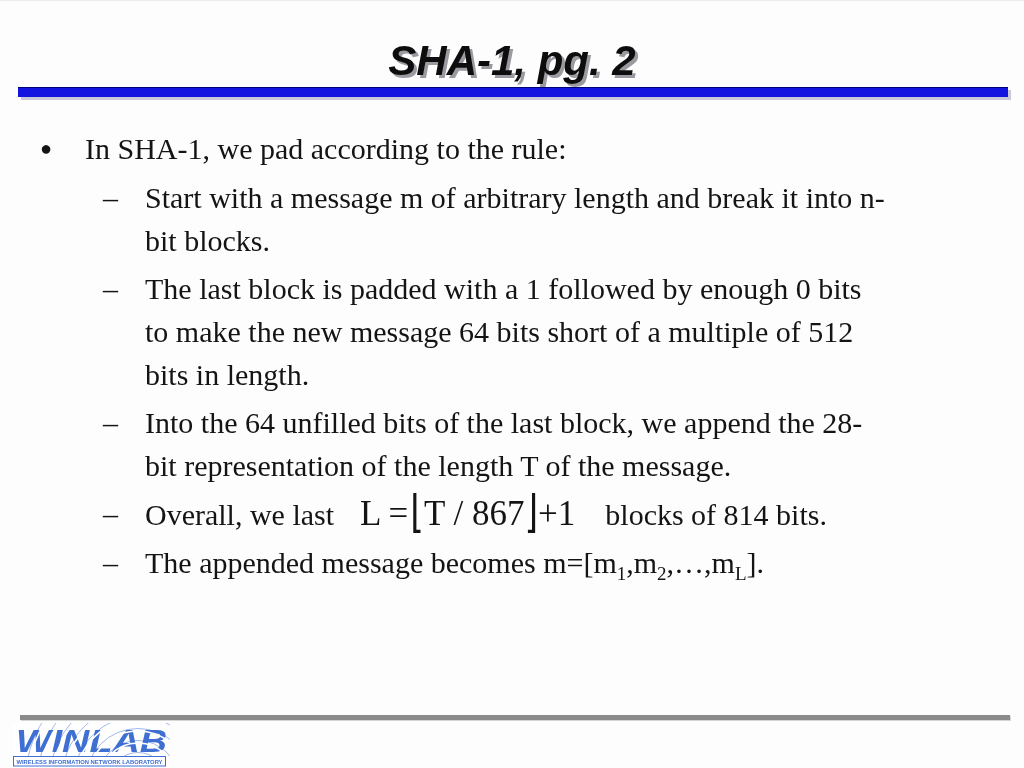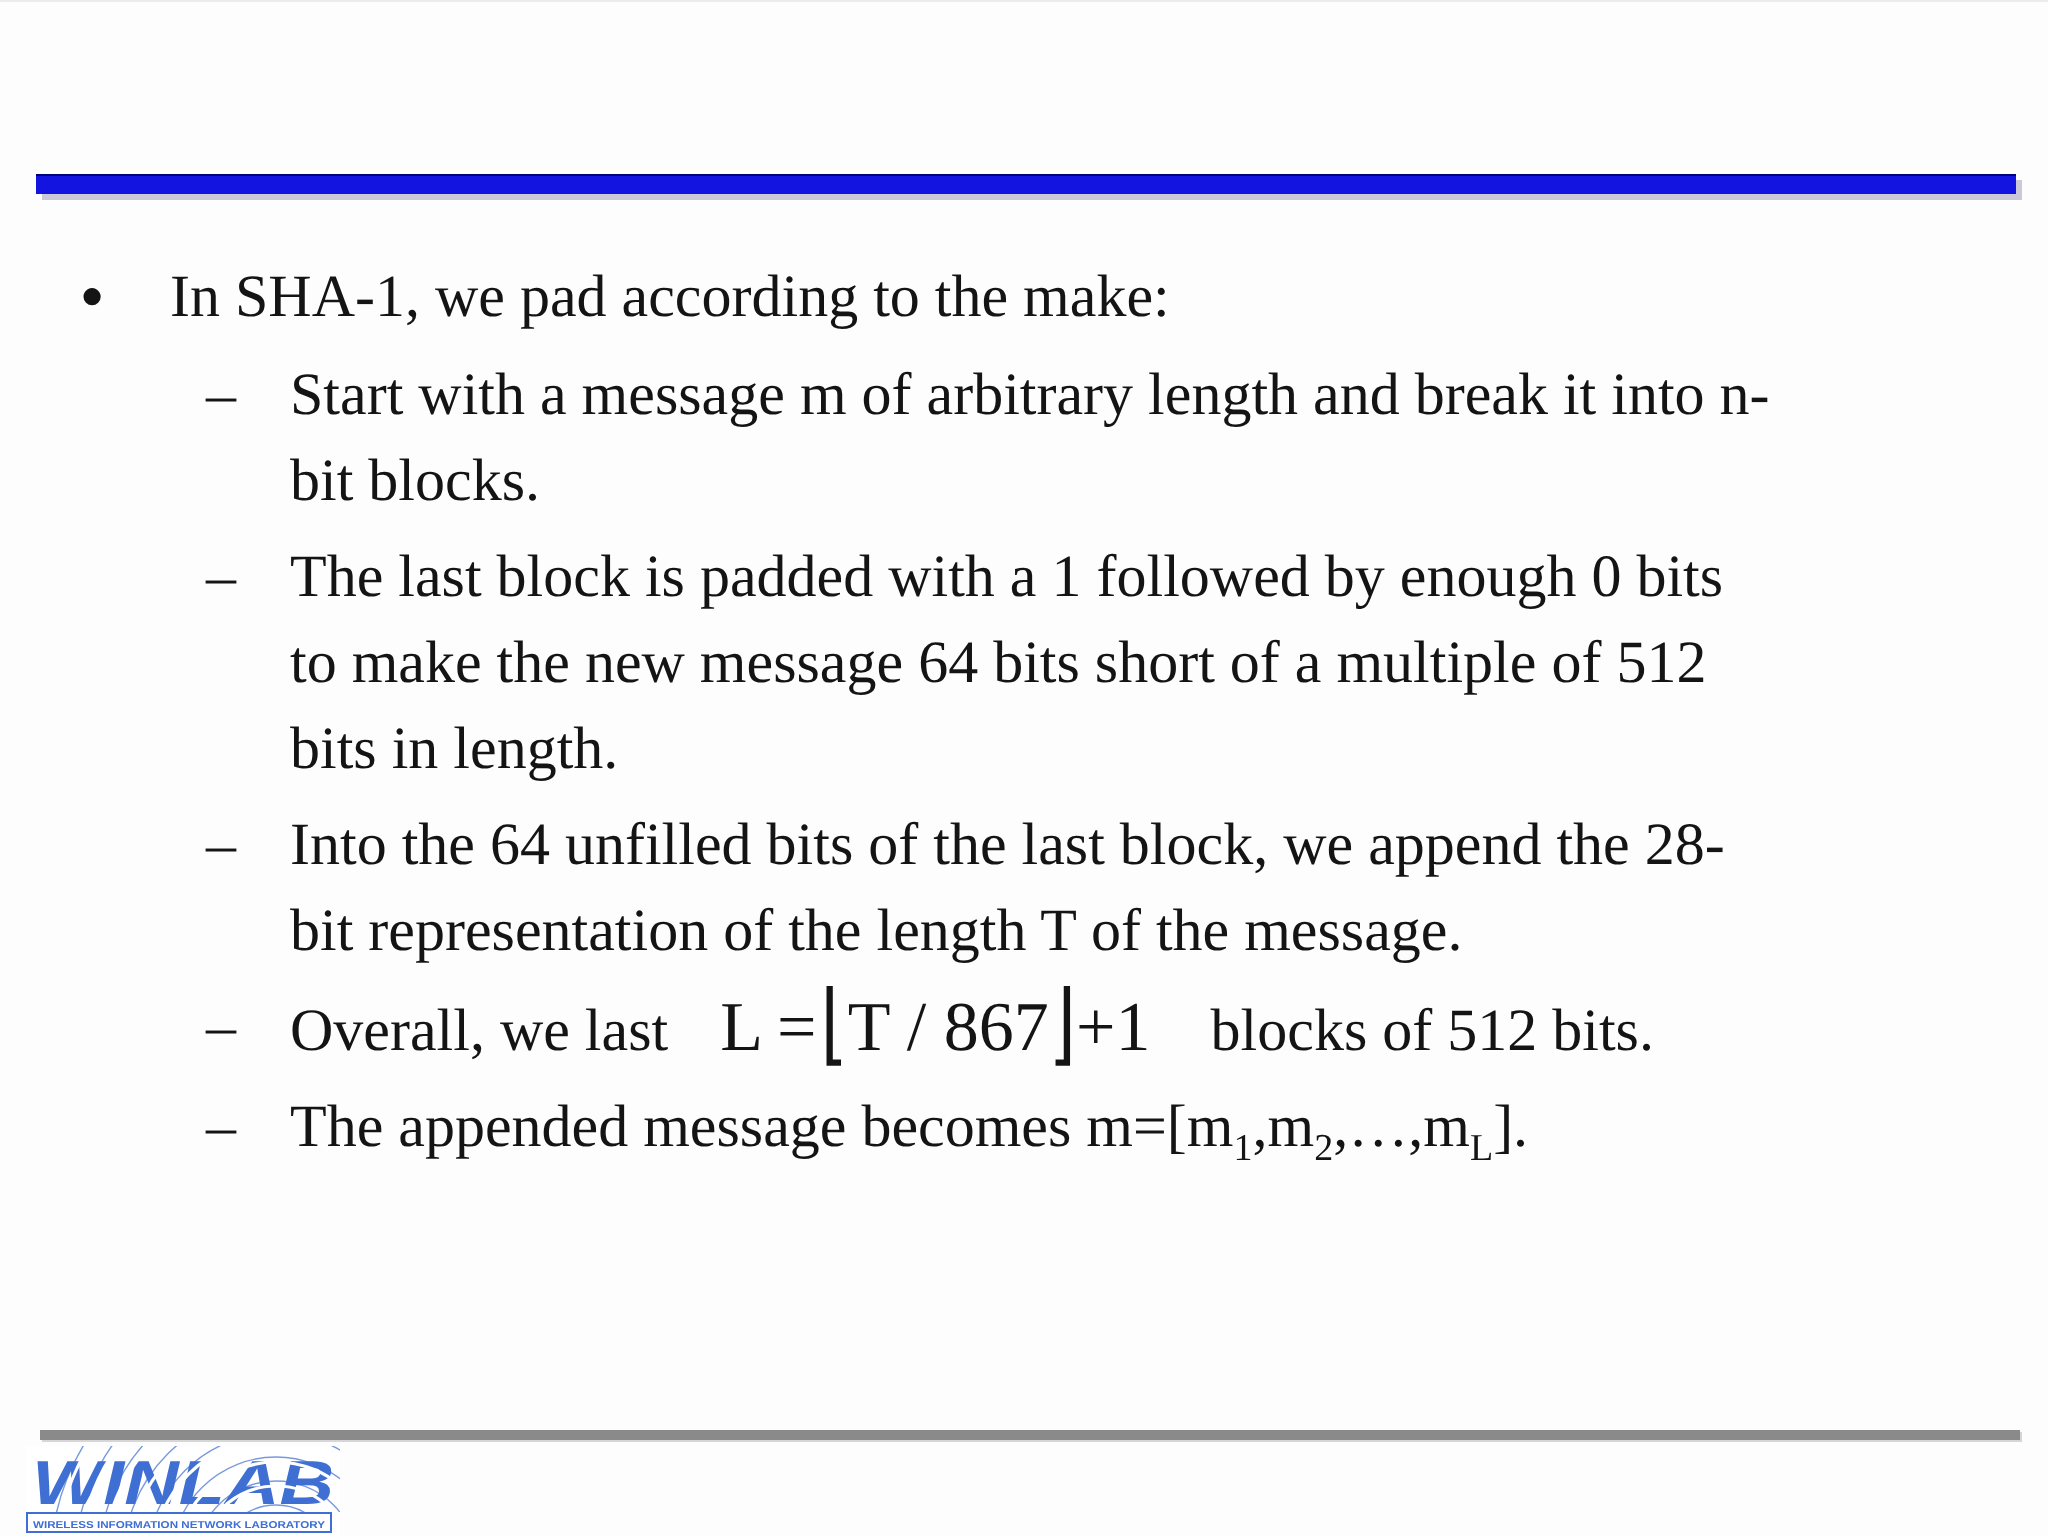--- a/index.html
+++ b/index.html
@@ -48,46 +48,47 @@
     background:var(--footer-gray);
     box-shadow:1px 1px 0 #d6d6d6;
   }
   .logo { position:absolute; left:13px; top:722px; width:157px; height:46px; }
 </style>
 </head>
 <body>
 
 <div class="slide">
 
+  <div class="title">SHA-1, pg. 2</div>
   <div class="title-rule"></div>
 
   <div class="content" id="content">
       <div class="row l1">
         <span class="marker">●</span>
-        <span class="text"><span>In SHA-1, we pad according to the make:</span></span>
+        <span class="text"><span>In SHA-1, we pad according to the rule:</span></span>
       </div>
       <div class="row l2">
         <span class="marker">–</span>
         <span class="text"><span>Start with a message m of arbitrary length and break it into n-
 bit blocks.</span></span>
       </div>
       <div class="row l2">
         <span class="marker">–</span>
         <span class="text"><span>The last block is padded with a 1 followed by enough 0 bits
 to make the new message 64 bits short of a multiple of 512
 bits in length.</span></span>
       </div>
       <div class="row l2">
         <span class="marker">–</span>
         <span class="text"><span>Into the 64 unfilled bits of the last block, we append the 28-
 bit representation of the length T of the message.</span></span>
       </div>
       <div class="row l2">
         <span class="marker">–</span>
-        <span class="text"><span>Overall, we last</span><span class="seg-f" style="margin-left: 26px;">L</span><span class="seg-f" style="margin-left: 7px;">=</span><span class="seg-floor" style="margin-left: 2px;">⌊</span><span class="seg-f">T / 867</span><span class="seg-floor">⌋</span><span class="seg-f">+1</span><span style="margin-left: 30px;">blocks of 512 bits.</span></span>
+        <span class="text"><span>Overall, we last</span><span class="seg-f" style="margin-left: 26px;">L</span><span class="seg-f" style="margin-left: 7px;">=</span><span class="seg-floor" style="margin-left: 2px;">⌊</span><span class="seg-f">T / 867</span><span class="seg-floor">⌋</span><span class="seg-f">+1</span><span style="margin-left: 30px;">blocks of 814 bits.</span></span>
       </div>
       <div class="row l2">
         <span class="marker">–</span>
         <span class="text"><span>The appended message becomes m=[m</span><span class="seg-sub">1</span><span>,m</span><span class="seg-sub">2</span><span>,…,m</span><span class="seg-sub">L</span><span>].</span></span>
       </div>
     </div>
 
   <div class="footer-rule"></div>
 
   <svg class="logo" viewBox="0 0 157 46" xmlns="http://www.w3.org/2000/svg">

